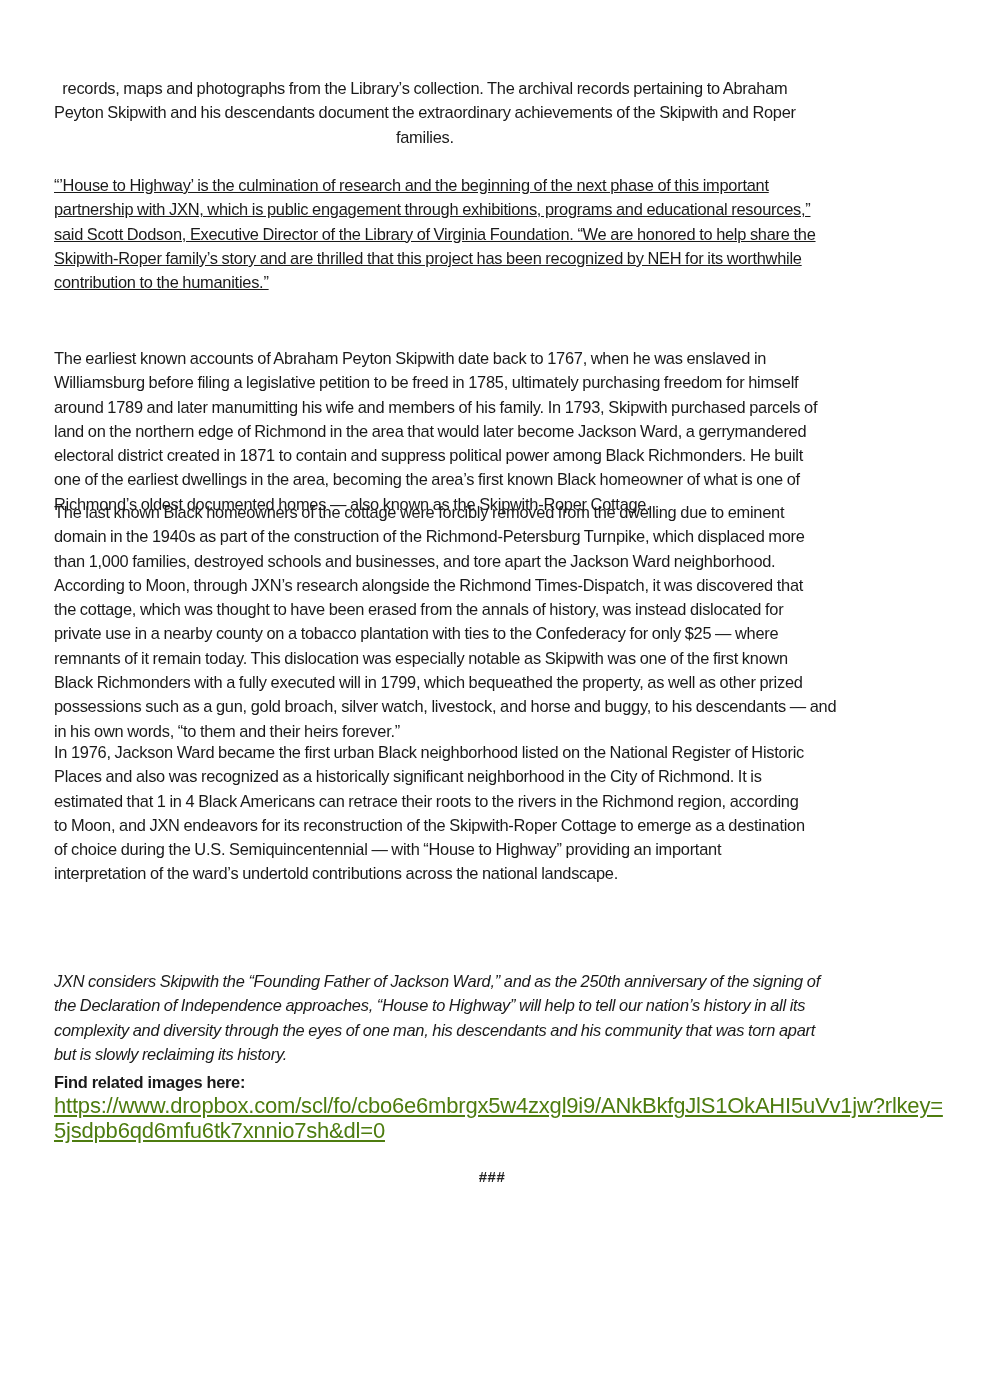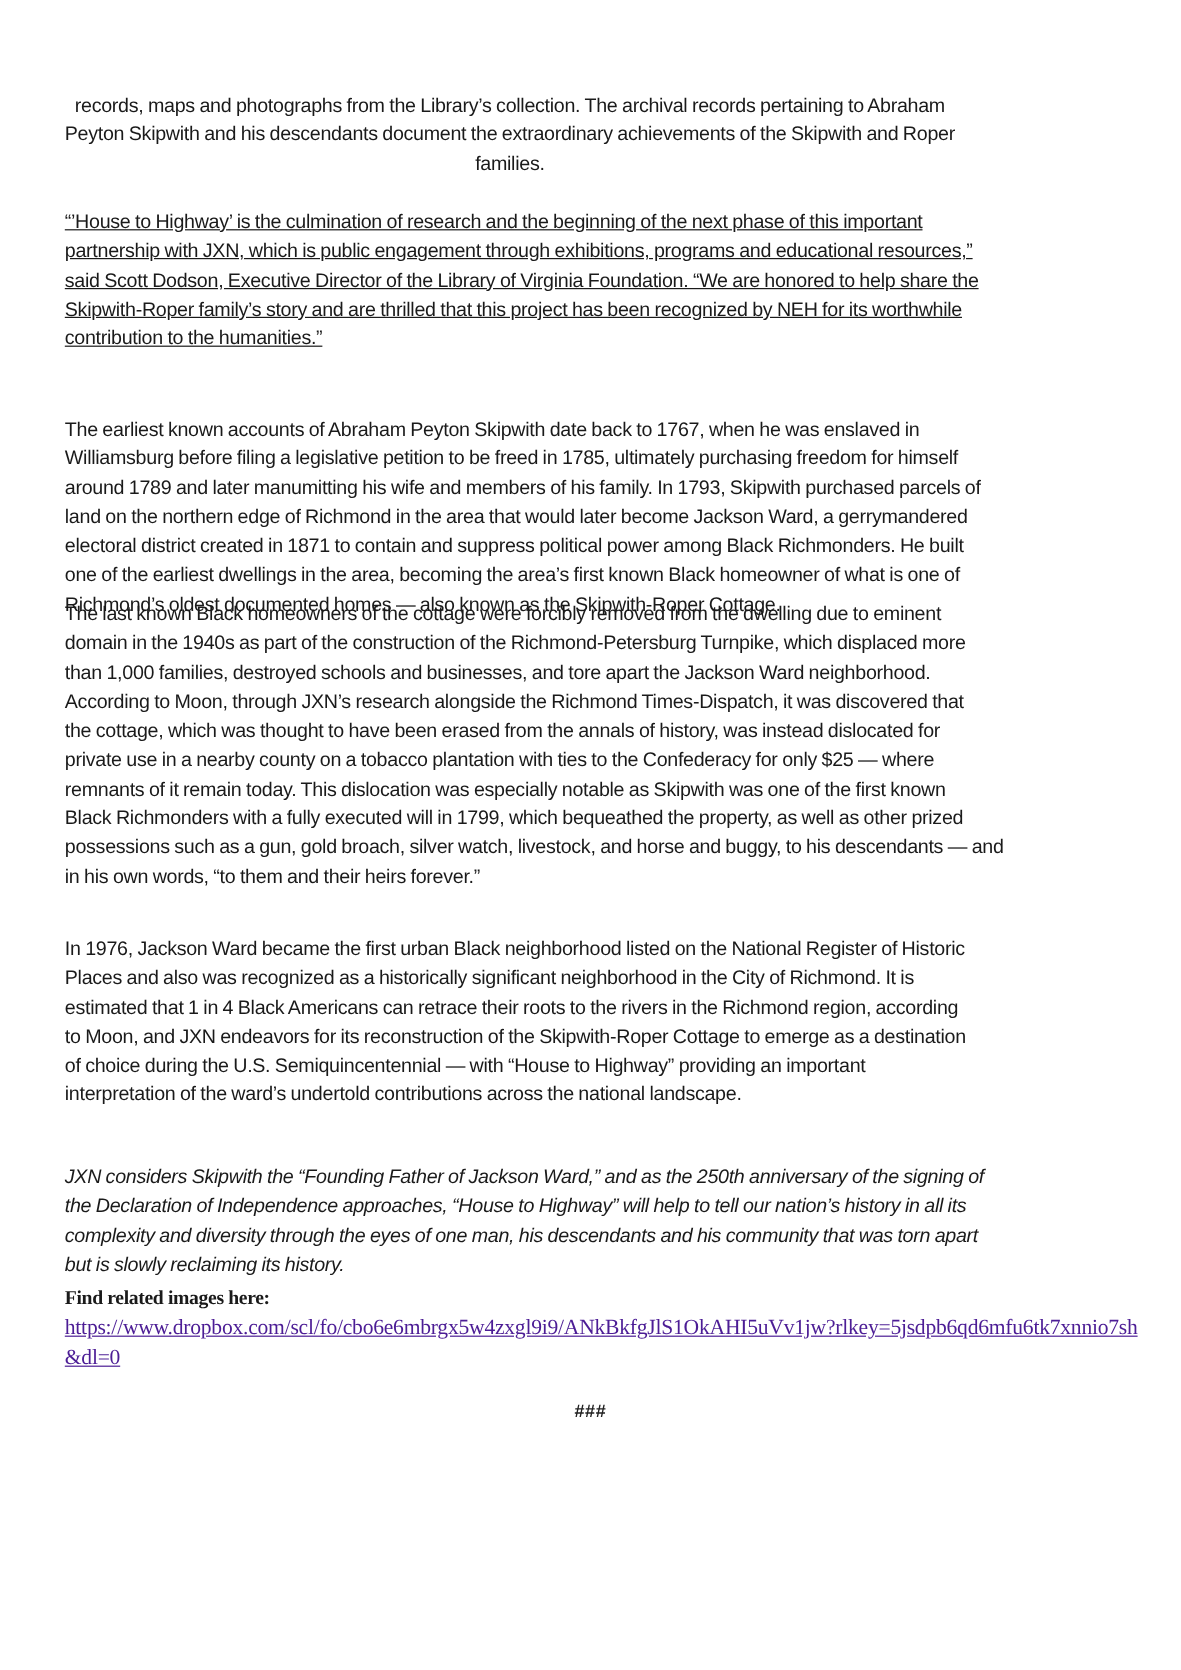--- a/index.html
+++ b/index.html
@@ -26,41 +26,40 @@
       font-size: 16.4px;
       line-height: 24.3px;
       letter-spacing: -0.25px;
       word-spacing: -0.5px;
       white-space: pre-line;
     }
     #p1 { position: absolute; top: 0px; text-align: center; }
     #p2 { position: absolute; top: 97px; text-decoration: underline; }
     #p3 { position: absolute; top: 254px; margin-top: 16px; }
     #p4 { position: absolute; top: 424px; }
-    #p5 { position: absolute; top: 703px; }
+    #p5 { position: absolute; top: 664px; }
     #p6 { position: absolute; top: 893px; font-style: italic; }
     .related {
       position: absolute;
       top: 994px;
       left: 0;
       width: 900px;
-      font-family: Liberation Serif, serif;
     }
     .related-heading {
       font-weight: bold;
       font-size: 16.4px;
       line-height: 24.3px;
       letter-spacing: -0.3px;
       margin: 0;
     }
     .related-link {
       display: block;
-      color: #4c1d95;
+      color: #4d7c0f;
       text-decoration: underline;
-      font-size: 18px;
+      font-size: 22px;
       line-height: 24.3px;
       letter-spacing: -0.2px;
       word-break: break-all;
       width: 895px;
     }
     .end-mark {
       position: absolute;
       top: 1168px;
       left: 0;
       width: 984px;

